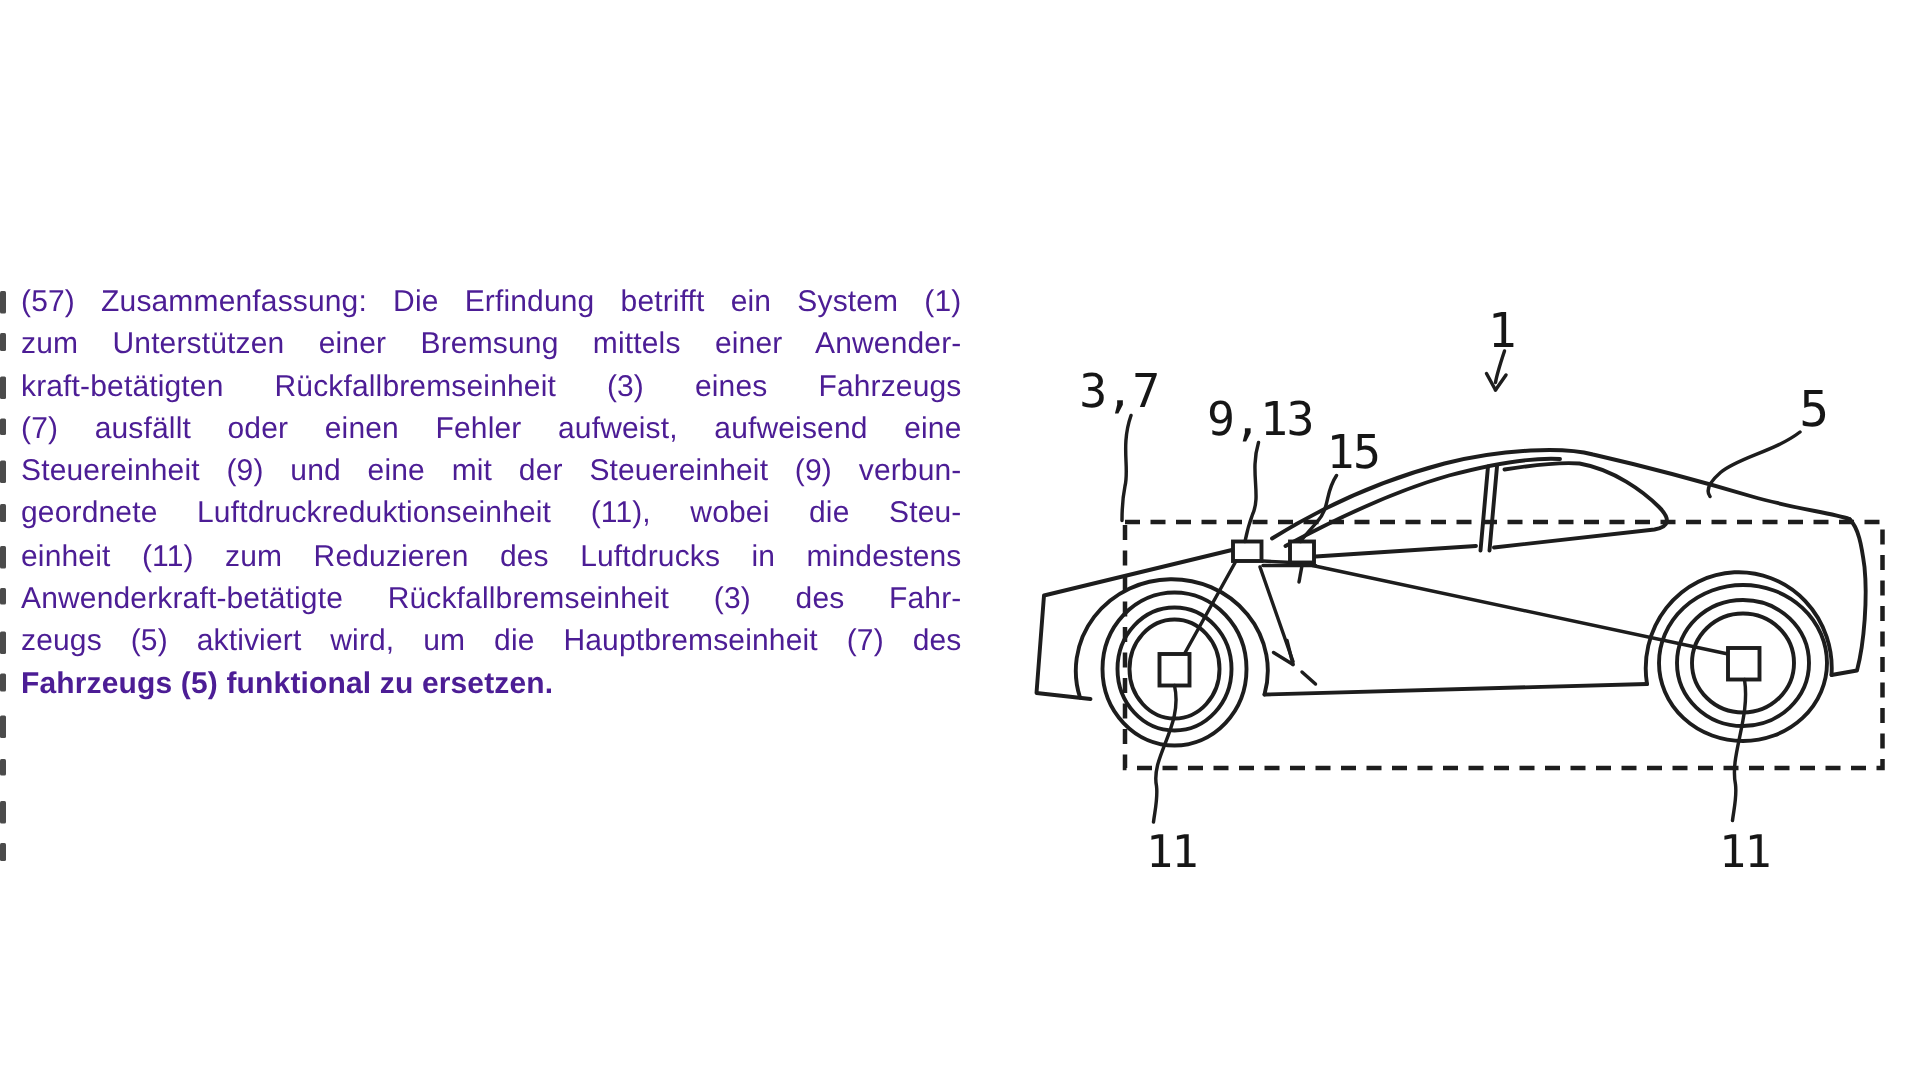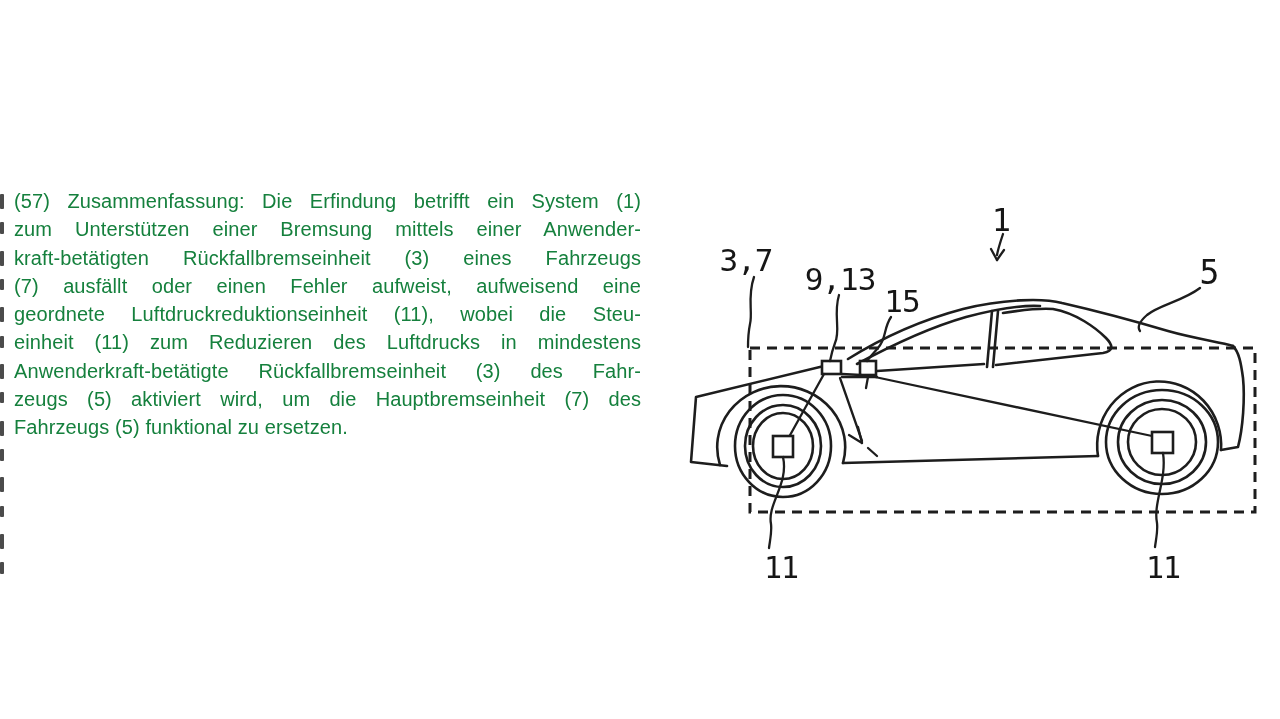--- a/index.html
+++ b/index.html
@@ -9,31 +9,32 @@
     background:#ffffff;
     overflow:hidden;
     font-family:"Liberation Sans",sans-serif;
   }
   
   .abstract{
     position:absolute;
     left:14px;top:187px;width:627px;
     font-size:20px;
     line-height:28.3px;
-    color:#15803d;
+    color:#4c1d95;
     letter-spacing:0.1px;
   }
   .abstract .jline{
     text-align:justify;
     text-align-last:justify;
     white-space:normal;
   }
   .abstract .jline.last{
     text-align:right;
     text-align-last:left;
+    font-weight:bold;
   }
   
   .edge-artifacts i{
     position:absolute;left:0;width:4px;height:15px;
     background:#2b2b2b;opacity:.85;border-radius:1px;
   }
   
   .figure-svg{position:absolute;left:640px;top:180px;}
   .ink{stroke:#1d1d1d;fill:none;stroke-width:2.6;stroke-linecap:round;stroke-linejoin:round;}
   .thin{stroke-width:2.3;}
@@ -65,20 +66,21 @@
       <i style="top:506px;height:11px"></i>
     <i style="top:534px"></i>
       <i style="top:562px;height:12px"></i>
   </div>
 
   <div class="abstract">
     <div class="jline">(57) Zusammenfassung: Die Erfindung betrifft ein System (1)</div>
     <div class="jline">zum Unterstützen einer Bremsung mittels einer Anwender-</div>
     <div class="jline">kraft-betätigten Rückfallbremseinheit (3) eines Fahrzeugs</div>
     <div class="jline">(7) ausfällt oder einen Fehler aufweist, aufweisend eine</div>
+    <div class="jline">Steuereinheit (9) und eine mit der Steuereinheit (9) verbun-</div>
     <div class="jline">geordnete Luftdruckreduktionseinheit (11), wobei die Steu-</div>
     <div class="jline">einheit (11) zum Reduzieren des Luftdrucks in mindestens</div>
     <div class="jline">Anwenderkraft-betätigte Rückfallbremseinheit (3) des Fahr-</div>
     <div class="jline">zeugs (5) aktiviert wird, um die Hauptbremseinheit (7) des</div>
     <div class="jline last">Fahrzeugs (5) funktional zu ersetzen.</div>
   </div>
 
   <svg class="figure-svg" width="640" height="430" viewBox="640 180 640 430">
 
     <g>

